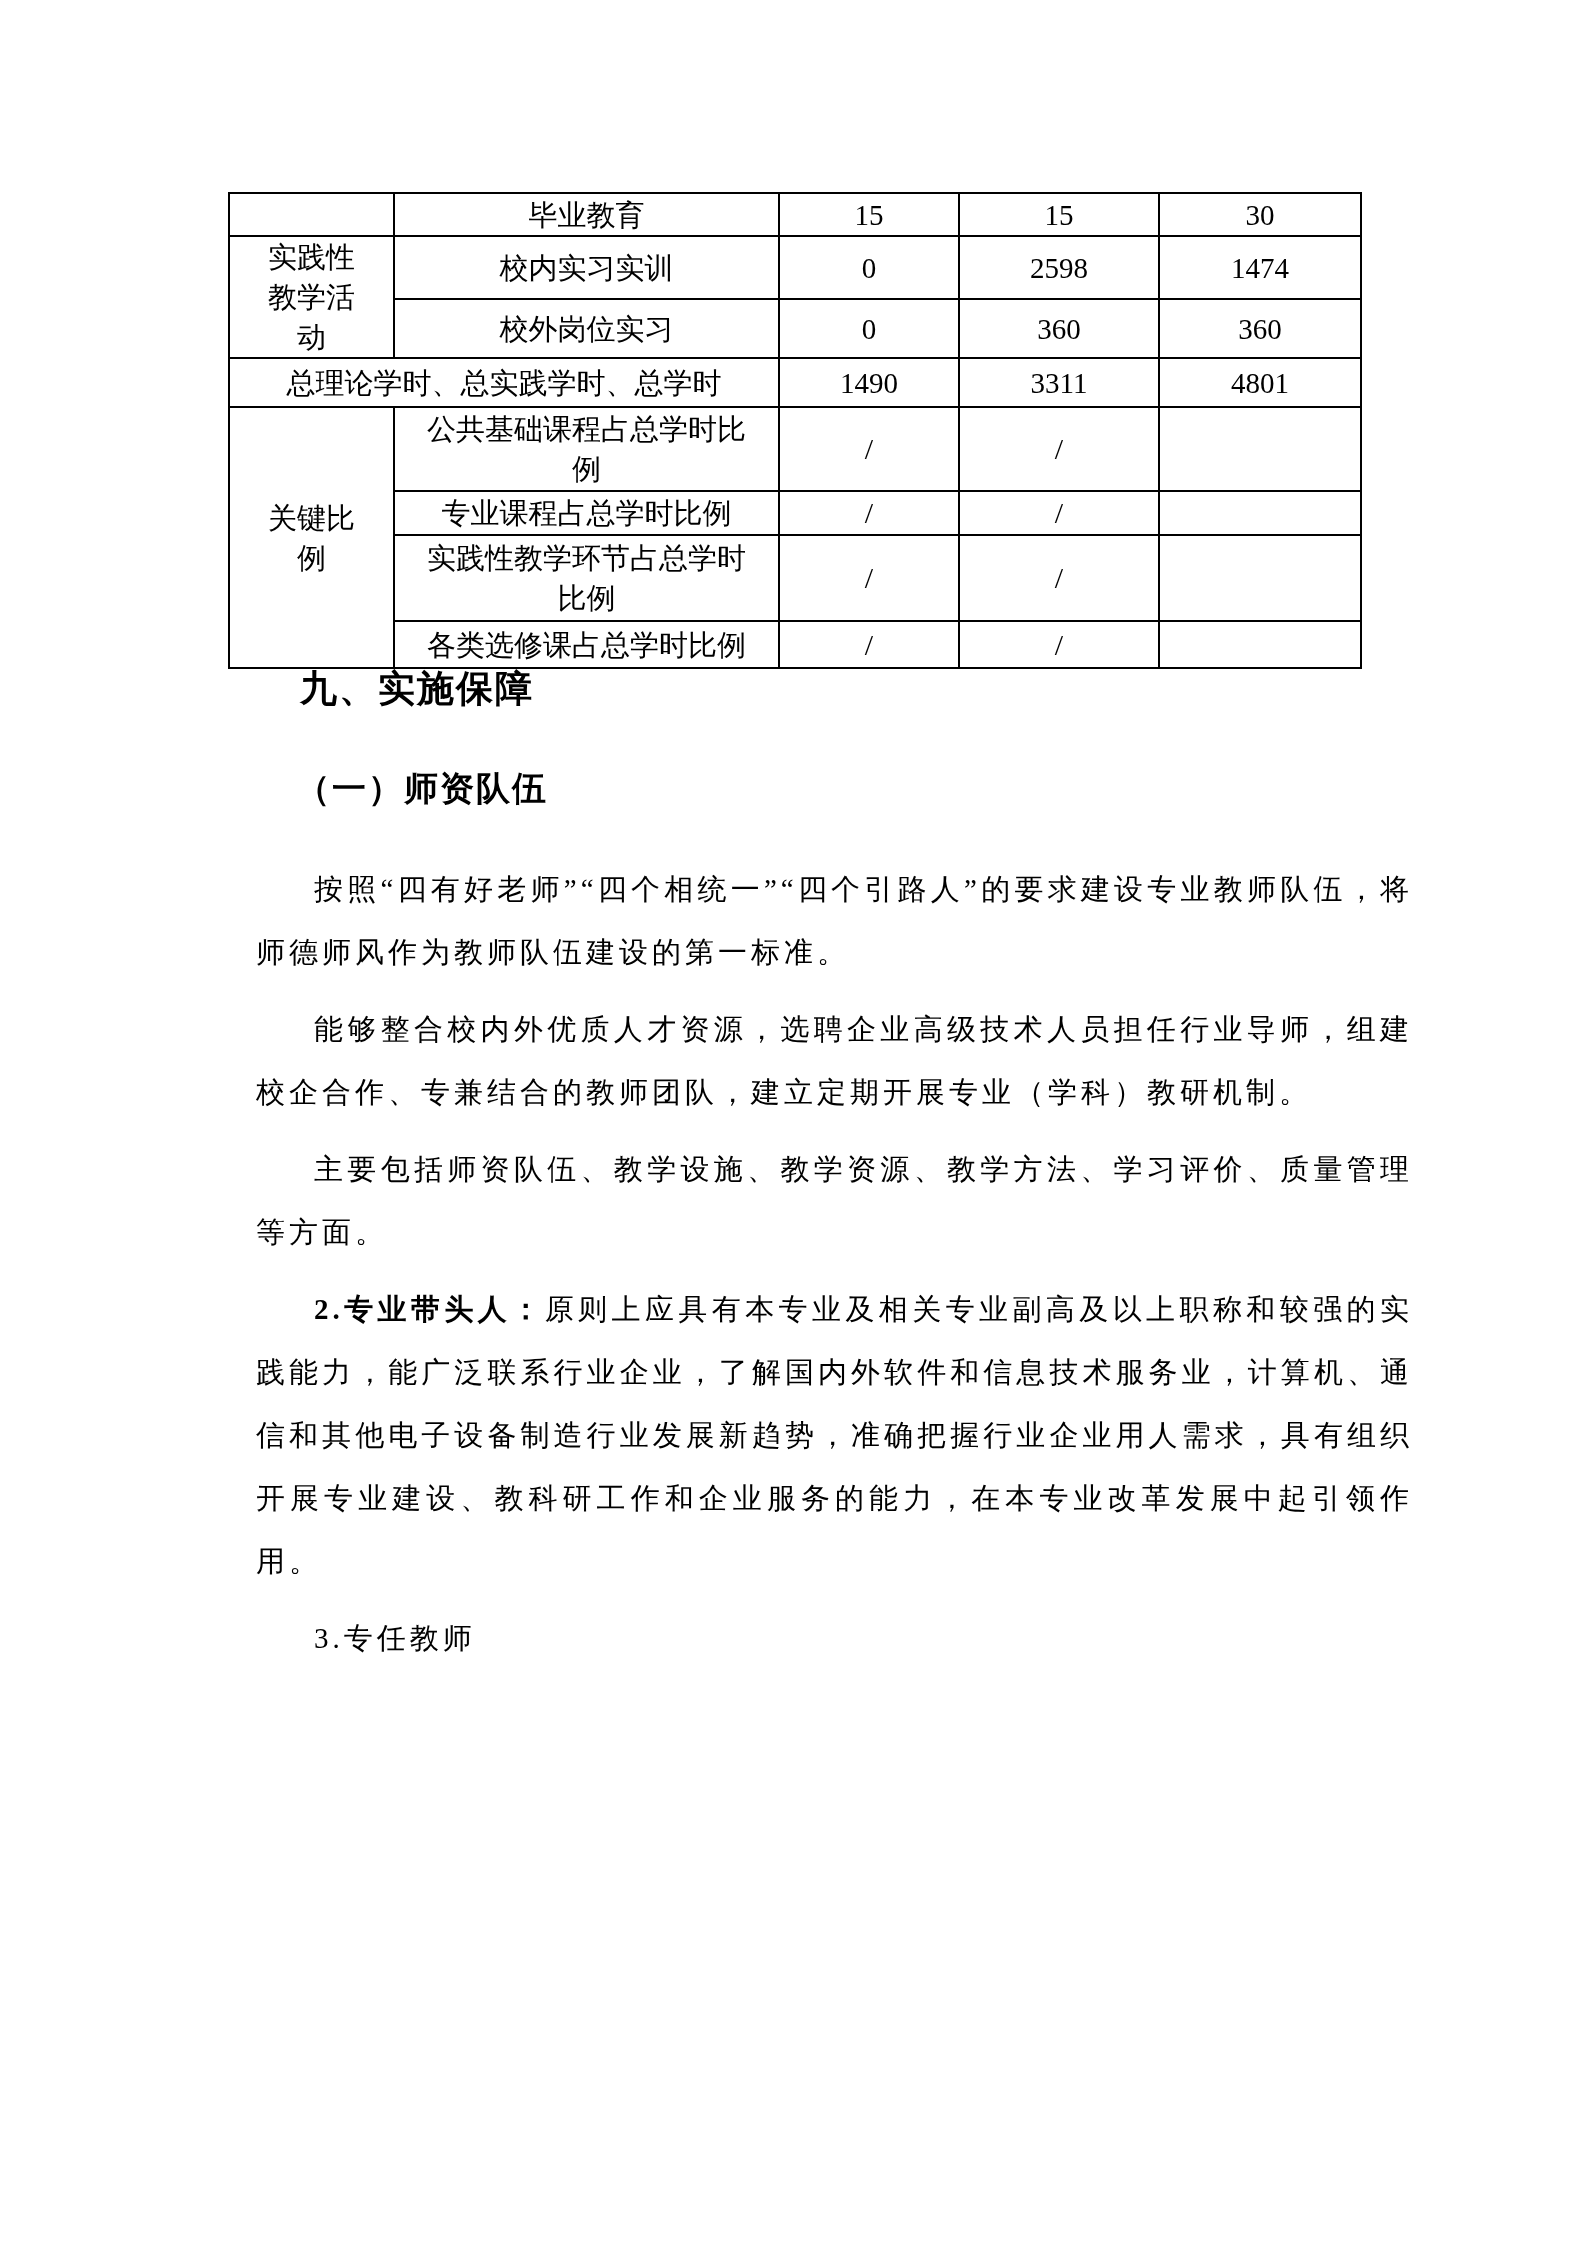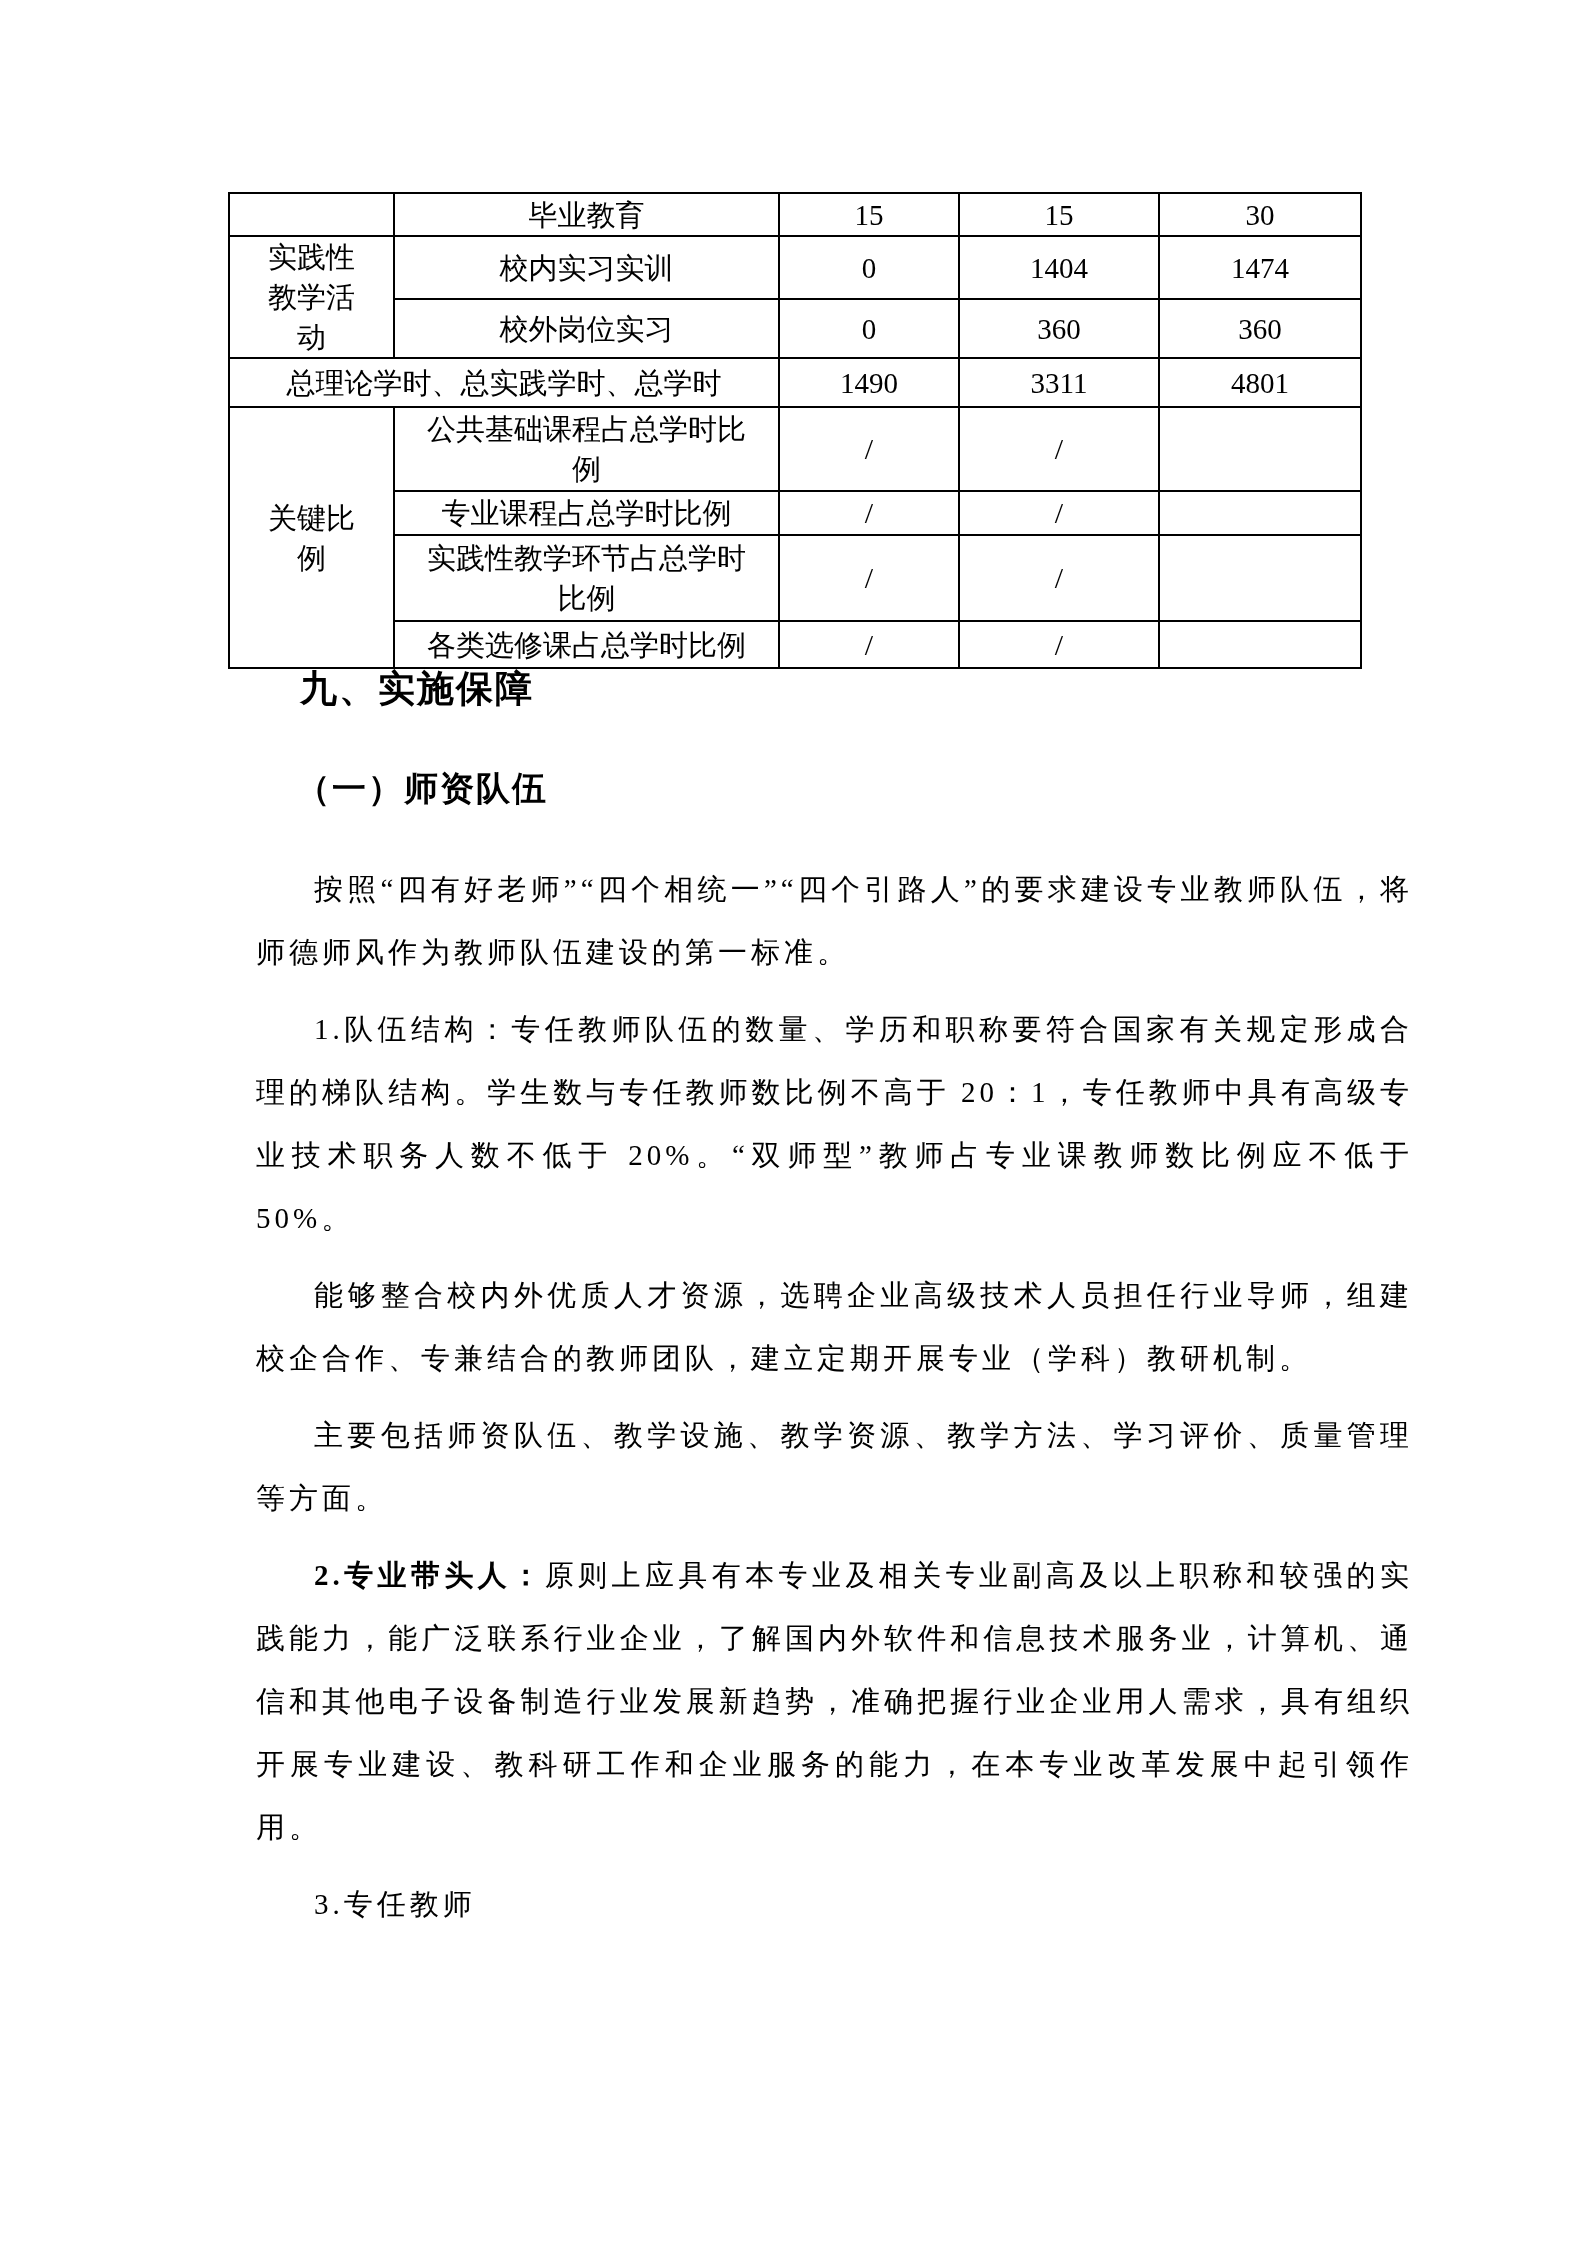--- a/index.html
+++ b/index.html
@@ -87,21 +87,21 @@
         <td></td>
         <td>毕业教育</td>
         <td>15</td>
         <td>15</td>
         <td>30</td>
       </tr>
       <tr class="r2">
         <td rowspan="2">实践性教学活动</td>
         <td>校内实习实训</td>
         <td>0</td>
-        <td>1404</td>
+        <td>2598</td>
         <td>1474</td>
       </tr>
       <tr class="r3">
         <td>校外岗位实习</td>
         <td>0</td>
         <td>360</td>
         <td>360</td>
       </tr>
       <tr class="r4">
         <td colspan="2">总理论学时、总实践学时、总学时</td>
@@ -135,20 +135,19 @@
         <td></td>
       </tr>
     </tbody>
   </table>
 
   <div class="h-section">九、实施保障</div>
   <div class="h-sub">（一）师资队伍</div>
 
   <div class="body-text">
     <p><b class="lead"></b><span>按照“四有好老师”“四个相统一”“四个引路人”的要求建设专业教师队伍，将师德师风作为教师队伍建设的第一标准。</span></p>
-    <p><b class="lead"></b><span>1.队伍结构：专任教师队伍的数量、学历和职称要符合国家有关规定形成合理的梯队结构。学生数与专任教师数比例不高于 20：1，专任教师中具有高级专业技术职务人数不低于 20%。“双师型”教师占专业课教师数比例应不低于 50%。</span></p>
     <p><b class="lead"></b><span>能够整合校内外优质人才资源，选聘企业高级技术人员担任行业导师，组建校企合作、专兼结合的教师团队，建立定期开展专业（学科）教研机制。</span></p>
     <p><b class="lead"></b><span>主要包括师资队伍、教学设施、教学资源、教学方法、学习评价、质量管理等方面。</span></p>
     <p><b class="lead">2.专业带头人：</b><span>原则上应具有本专业及相关专业副高及以上职称和较强的实践能力，能广泛联系行业企业，了解国内外软件和信息技术服务业，计算机、通信和其他电子设备制造行业发展新趋势，准确把握行业企业用人需求，具有组织开展专业建设、教科研工作和企业服务的能力，在本专业改革发展中起引领作用。</span></p>
     <p><b class="lead"></b><span>3.专任教师</span></p>
   </div>
 
 </div>
 
 </body></html>

